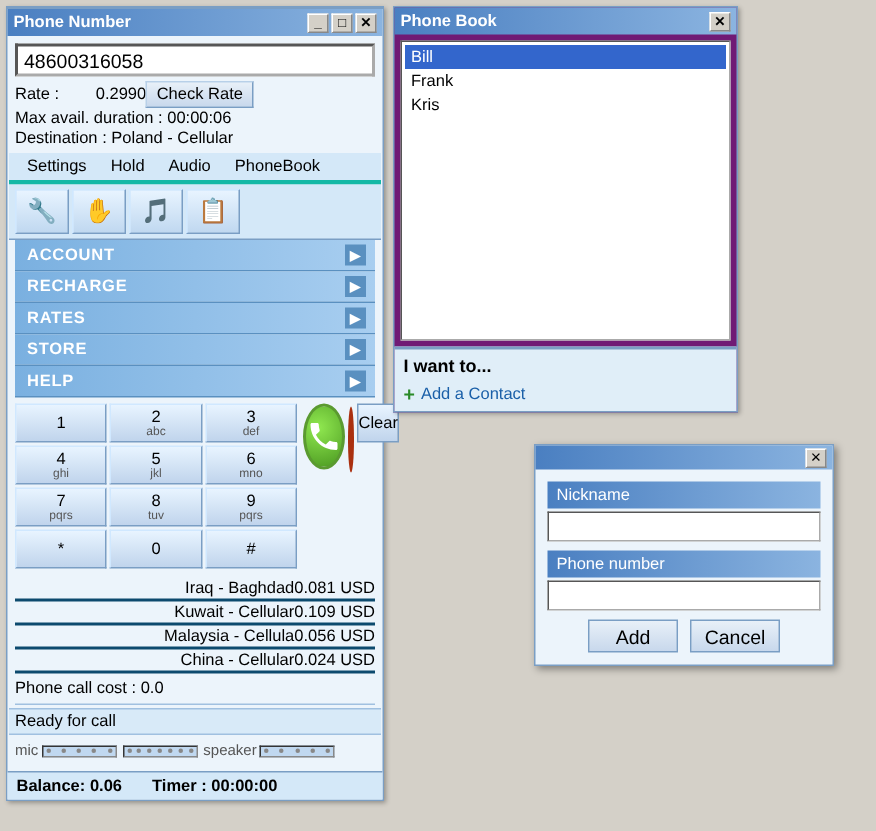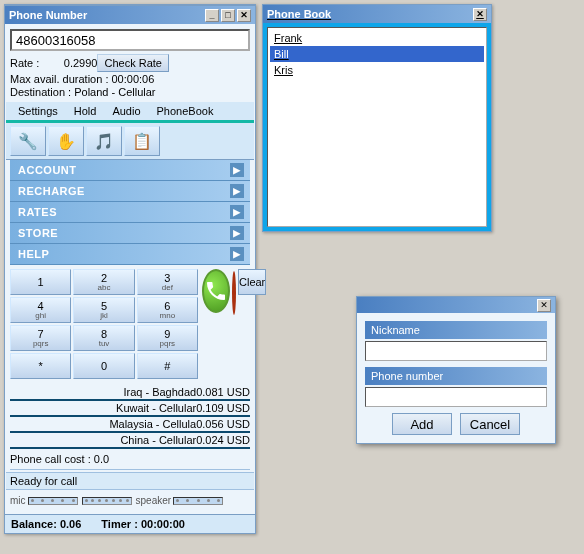--- a/index.html
+++ b/index.html
@@ -318,24 +318,23 @@
       font-weight: bold;
       color: #000;
     }
 
     
     .phonebook-window {
       position: absolute;
       left: 262px;
       top: 4px;
       width: 230px;
-      background: #0ea5e9;
+      background: #701a75;
       border: 1px solid #7a9ec4;
       box-shadow: 1px 1px 3px rgba(0,0,0,0.3);
-      text-decoration: underline;
     }
 
     .phonebook-list {
       padding: 2px;
       background: white;
       border: 1px inset #aaa;
       margin: 4px;
       min-height: 200px;
     }
     .pb-item {
@@ -637,26 +636,33 @@
 
 <div class="phonebook-window">
   <div class="window-titlebar">
     <span>Phone Book</span>
     <div class="titlebar-buttons">
       <div class="titlebar-btn">✕</div>
     </div>
   </div>
   <div style="position:relative;">
     <div class="phonebook-list">
+      <div class="pb-item selected">Bill</div>
       <div class="pb-item">Frank</div>
-      <div class="pb-item selected">Bill</div>
       <div class="pb-item">Kris</div>
     </div>
   </div>
 
+  <div class="iwantto-panel">
+    <div class="iwantto-title">I want to...</div>
+    <div class="iwantto-item">
+      <span class="plus-icon">+</span>
+      <span>Add a Contact</span>
+    </div>
+  </div>
 </div>
 
 <div class="add-contact-dialog">
   <div class="dialog-titlebar">
     <div class="titlebar-btn">✕</div>
   </div>
   <div class="dialog-content">
     <div class="dialog-field">Nickname</div>
     <input type="text" class="dialog-input" style="">
     <div class="dialog-field">Phone number</div>

